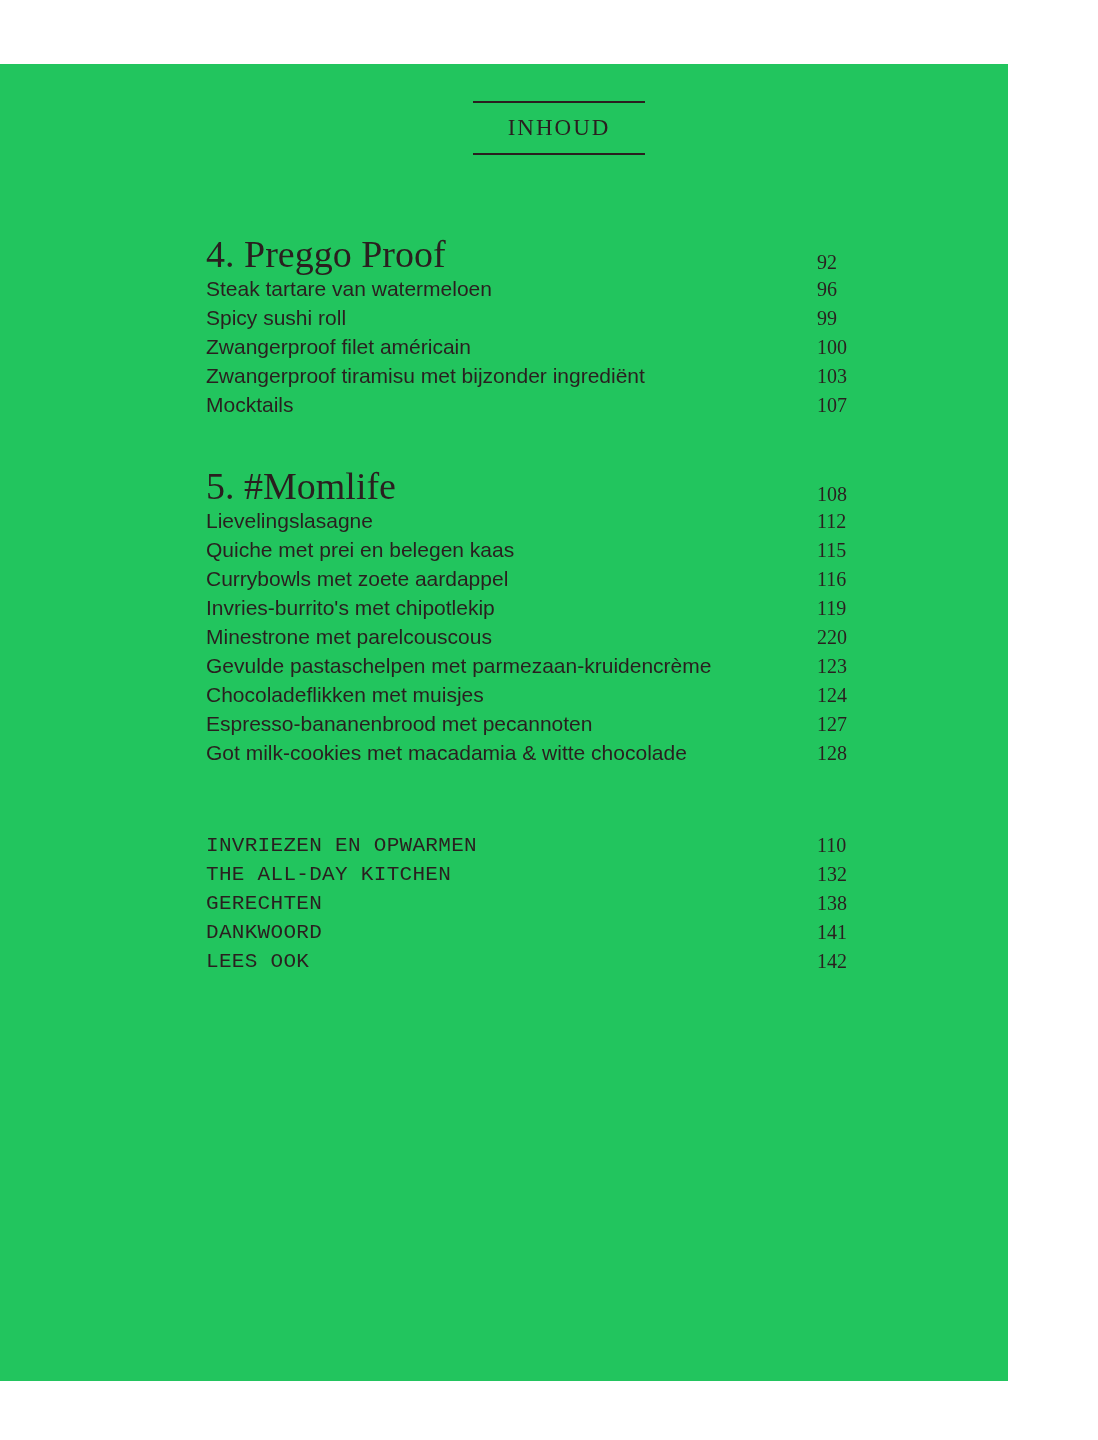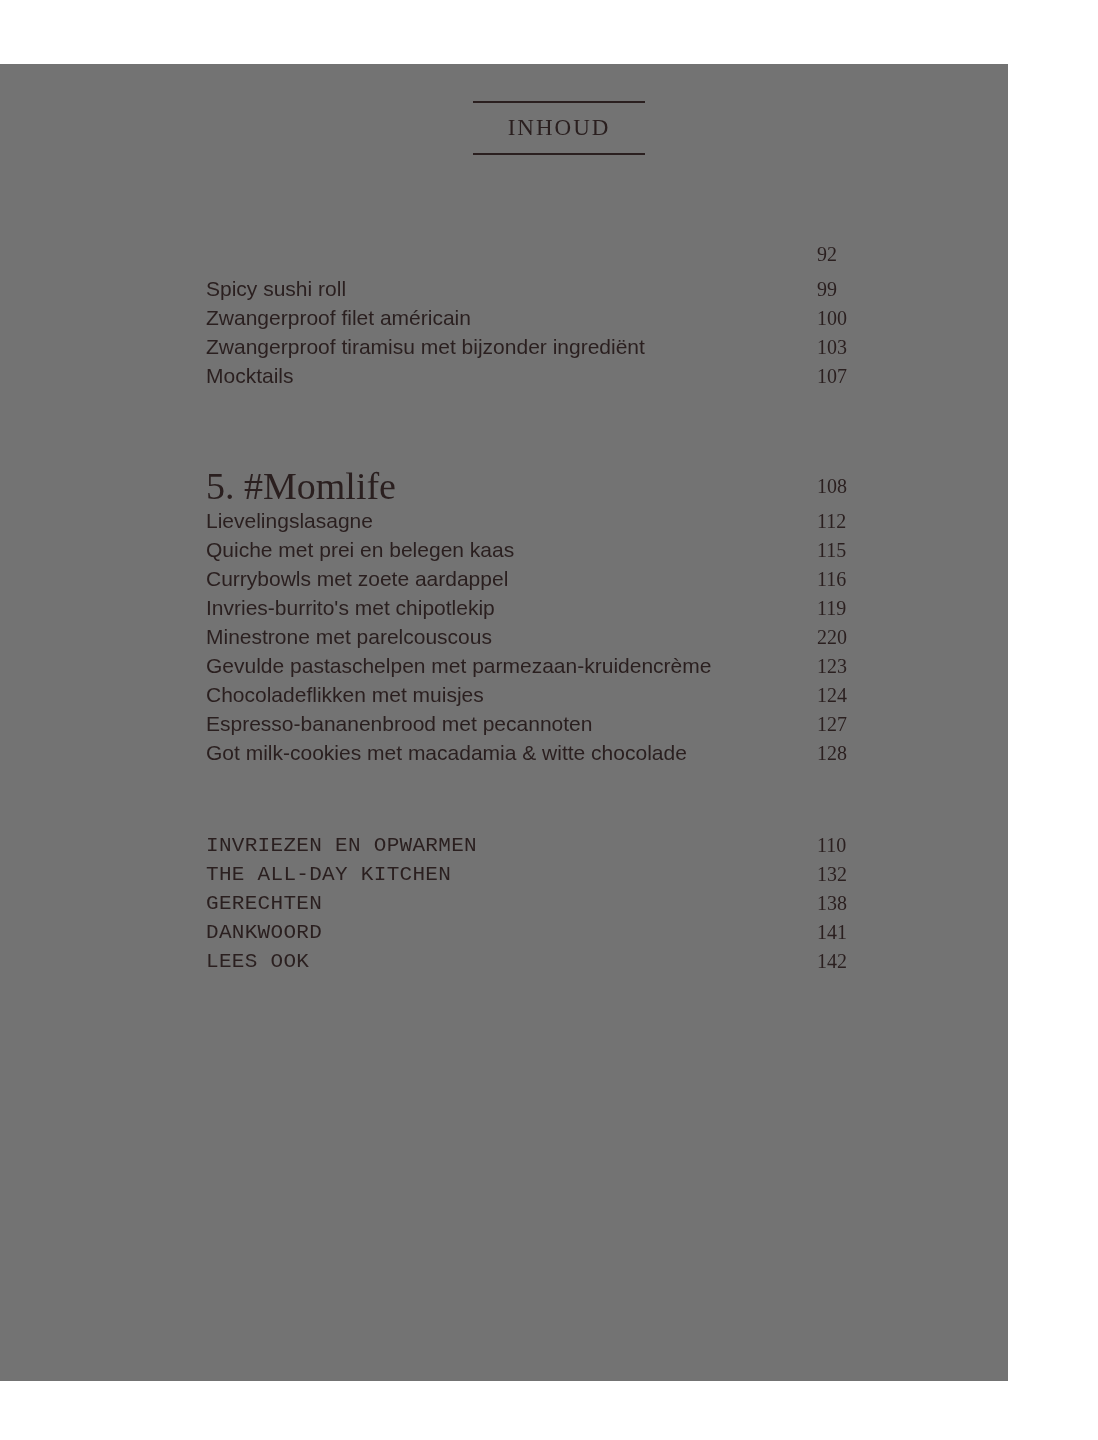--- a/index.html
+++ b/index.html
@@ -13,21 +13,21 @@
       position: relative;
       overflow: hidden;
       color: #2a1f1f;
     }
     .page {
       position: absolute;
       left: 0;
       top: 64px;
       width: 1008px;
       height: 1317px;
-      background: #737373;
+      background: #22c55e;
     }
     .title-block {
       position: absolute;
       left: 473px;
       top: 37px;
       width: 172px;
       height: 54px;
       border-top: 2px solid #2a1f1f;
       border-bottom: 2px solid #2a1f1f;
       box-sizing: border-box;
@@ -66,21 +66,21 @@
     .chapter .label {
       font-family: "Liberation Serif", "DejaVu Serif", serif;
       font-size: 38px;
       color: #2a1f1f;
       bottom: 0;
     }
     .chapter {
       height: 34px;
     }
     .chapter .page-num {
-      bottom: 10px;
+      bottom: 2px;
       margin-top: 16px;
     }
     .item .label {
       font-family: "Liberation Sans", "DejaVu Sans", sans-serif;
       font-size: 21px;
       font-weight: 300;
       color: #2a1f1f;
     }
     .extra .label {
       font-family: Liberation Mono, monospace;
@@ -96,21 +96,26 @@
 <body>
 
 <div class="page">
 
   <div class="title-block">
     <span class="title-text">INHOUD</span>
   </div>
 
   <div class="toc section-4">
     <div class="row chapter">
+      <span class="label">4. Preggo Proof</span>
       <span class="page-num">92</span>
+    </div>
+    <div class="row item">
+      <span class="label">Steak tartare van watermeloen</span>
+      <span class="page-num">96</span>
     </div>
     <div class="row item">
       <span class="label">Spicy sushi roll</span>
       <span class="page-num">99</span>
     </div>
     <div class="row item">
       <span class="label">Zwangerproof filet américain</span>
       <span class="page-num">100</span>
     </div>
     <div class="row item">

